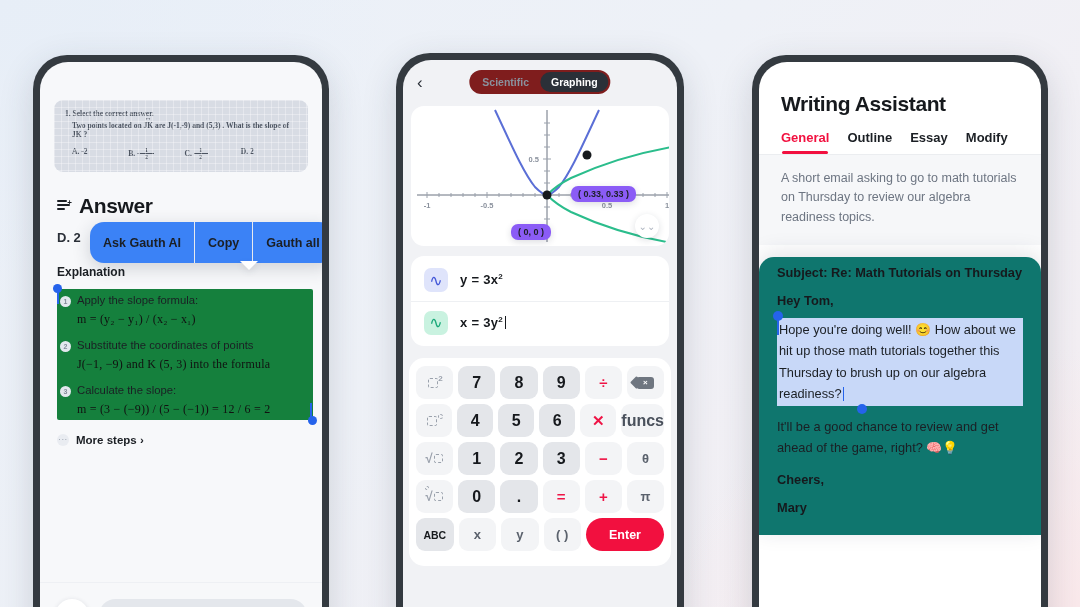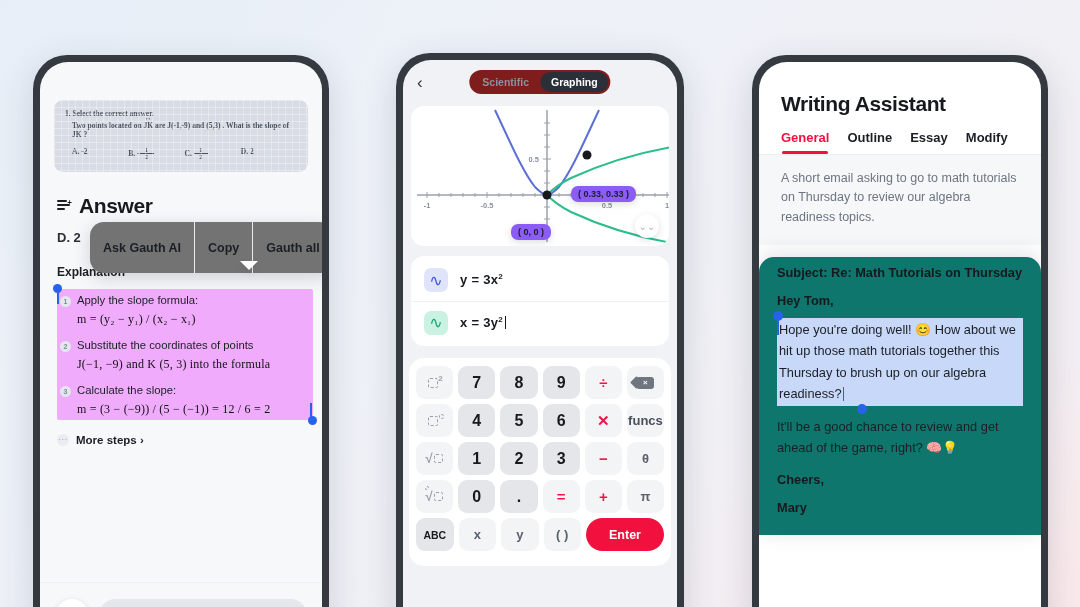--- a/index.html
+++ b/index.html
@@ -70,41 +70,41 @@
   .ans-icon i { position:absolute; left:0; height:1.9px; background:#1b1f24; border-radius:2px; display:block;}
   .ans-icon i:nth-child(1){ top:2px; width:10px;}
   .ans-icon i:nth-child(2){ top:6px; width:13px;}
   .ans-icon i:nth-child(3){ top:10px; width:8px;}
   .ans-icon b { position:absolute; right:0; top:0px; font-size:8px; font-weight:800; color:#1b1f24;}
   .ans-title { font-size:21px; font-weight:800; color:#16191d; letter-spacing:-.4px;}
   .ans-val { margin:12px 0 0 17px; font-size:13px; font-weight:600; color:#2b3038;}
 
   .ctx-menu {
     position:absolute; left:50px; top:160px;
-    background:#737373; border-radius:14px;
+    background:#3b82f6; border-radius:14px;
     box-shadow: 0 5px 18px rgba(30,40,60,.19);
-    display:flex; align-items:stretch; height:51px;
+    display:flex; align-items:stretch; height:41px;
   }
   .ctx-menu div {
     padding:0 13px; display:flex; align-items:center;
     font-size:12.5px; font-weight:700; color:#1b1f24; white-space:nowrap;
   }
   .ctx-menu div + div { border-left:1px solid #e8eaee; }
   .ctx-tail{
     position:absolute; left:200px; top:199px;
     width:0;height:0;border-left:9px solid transparent;border-right:9px solid transparent;
     border-top:9px solid #fff;
     filter: drop-shadow(0 3px 3px rgba(30,40,60,.08));
   }
 
   .expl-head { margin:20px 0 0 17px; font-size:12px; font-weight:700; color:#1b1f24;}
 
   .sel-block {
     margin: 10px 9px 0 17px;
-    background:#f0abfc;
+    background:#15803d;
     padding: 2px 3px 3px 3px;
     position: relative;
     border-radius:2px;
   }
   .step { display:flex; gap:6px; padding: 2px 0 0 0; }
   .step + .step { margin-top:9px; }
   .step-num {
     flex:0 0 auto; width:11px; height:11px; border-radius:50%;
     background:#e3e7ee; color:#828b99; font-size:7px; font-weight:700;
     display:flex; align-items:center; justify-content:center; margin-top:3px;
@@ -186,21 +186,21 @@
 
   .pad { margin:12px 6px 0 6px; background:#fff; border-radius:15px; padding:8px 7px 10px 7px; }
   .pad-row { display:flex; gap:5px; margin-bottom:5px; }
   .key {
     flex:1; height:33px; border-radius:9px; background:#f3f4f6;
     display:flex; align-items:center; justify-content:center;
     font-size:16px; font-weight:800; color:#16191d;
   }
   .key.num { background:#e4e6ea; }
   .key.op { color:#ef1446; font-size:15px; font-weight:800;}
-  .key.sm { font-size:13px; font-weight:700; color:#4a515c;text-align:center;}
+  .key.sm { font-size:16px; font-weight:700; color:#4a515c;text-align:center;}
   .key.faint { font-size:13px; color:#5b626d; font-weight:600;}
   .key.dark { background:#e4e6ea; font-size:10.5px; font-weight:800; color:#16191d;}
   .key.enter { flex:2.08; background:#f2103f; color:#fff; font-size:12.5px; font-weight:800; border-radius:18px;}
   .key.del { background:#f3f4f6; }
   .del-ic { width:17px; height:12px; background:#6f7680; border-radius:2px 3px 3px 2px; position:relative; color:#fff; font-size:8px; display:flex; align-items:center; justify-content:center; }
   .del-ic::before{content:"";position:absolute;left:-5px;top:1px;width:9px;height:9px;background:#6f7680;transform:rotate(45deg);border-radius:1px;}
   .del-ic b{position:relative;z-index:2;font-weight:700;}
   .ph-sq { position:relative; width:14px; height:12px; }
   .ph-sq i { position:absolute; left:0; top:1px; width:10px;height:10px;border:1.4px dashed #9aa1ac; border-radius:2px;}
   .ph-sq b { position:absolute; right:-1px; top:-3px; font-size:8px; color:#9aa1ac; font-weight:700;}

